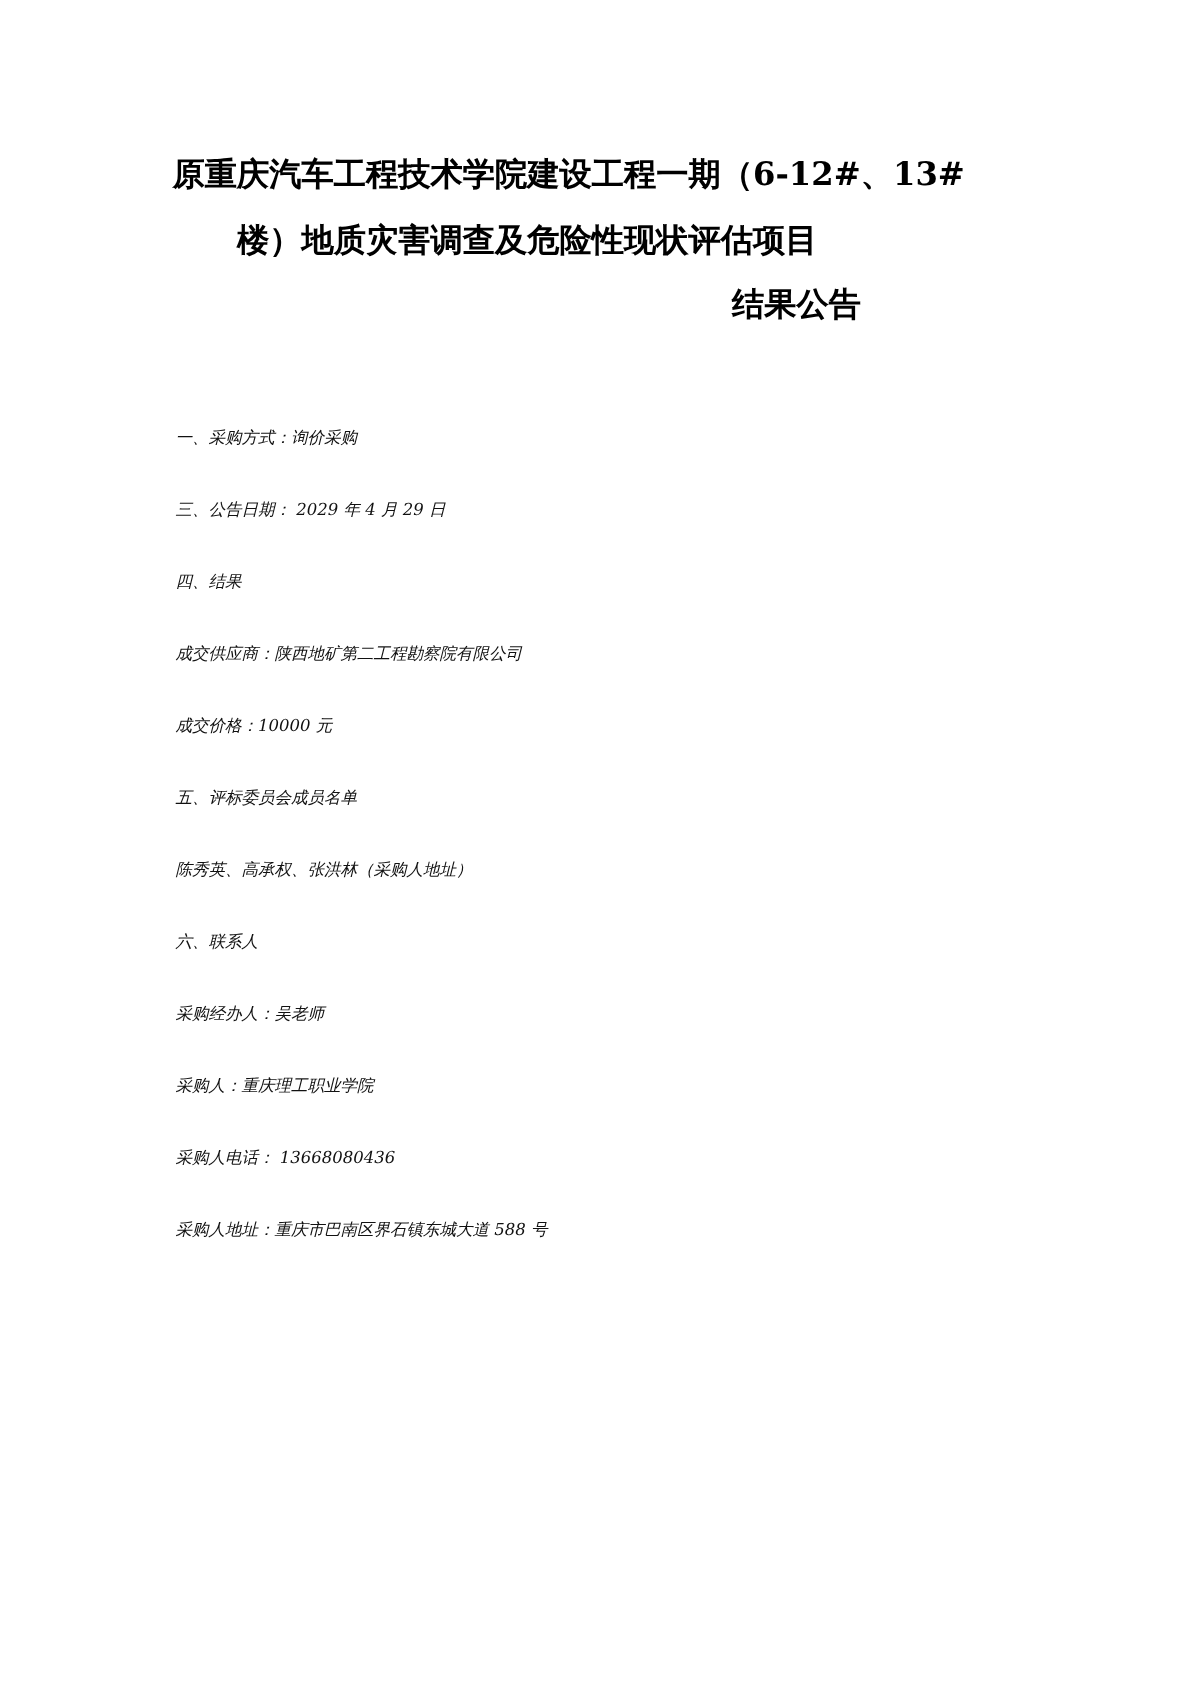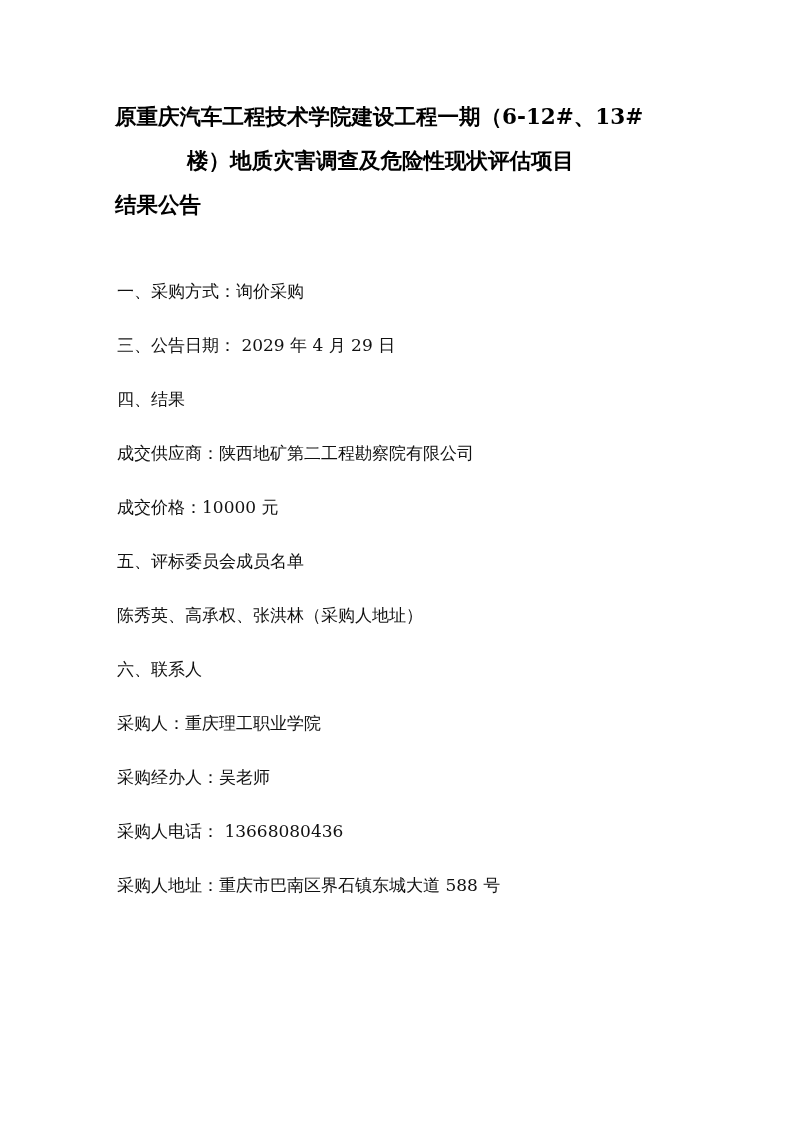--- a/index.html
+++ b/index.html
@@ -35,36 +35,38 @@
   .doc-title .line2,
   .doc-title .line3 {
     display: block;
     white-space: nowrap;
   }
   .doc-title .line1 {
     text-align: left;
     margin-left: 0px;
   }
   .doc-title .line2 {
-    text-align: right;
+    text-align: center;
     margin-left: 14px;
   }
   .doc-title .line3 {
-    text-align: left;
+    text-align: right;
+    font-family: Liberation Mono, monospace;
   }
   .body-block {
     margin-top: 46px;
     padding-left: 2px;
   }
   .para {
     font-family: "DejaVu Serif", "Liberation Serif", serif;
-    font-size: 17px;
+    font-size: 11px;
     line-height: 37px;
     color: #111111;
     white-space: pre;
+    font-style: italic;
   }
 </style>
 </head>
 <body>
 
 <div class="page">
 
   <h1 class="doc-title">
     <span class="line1">原重庆汽车工程技术学院建设工程一期（6-12#、13#</span>
     <span class="line2">楼）地质灾害调查及危险性现状评估项目</span>
@@ -73,19 +75,19 @@
 
   <div class="body-block">
     <p class="para">一、采购方式：询价采购</p>
     <p class="para">三、公告日期： 2029 年 4 月 29 日</p>
     <p class="para">四、结果</p>
     <p class="para">成交供应商：陕西地矿第二工程勘察院有限公司</p>
     <p class="para">成交价格：10000 元</p>
     <p class="para">五、评标委员会成员名单</p>
     <p class="para">陈秀英、高承权、张洪林（采购人地址）</p>
     <p class="para">六、联系人</p>
+    <p class="para">采购经办人：吴老师</p>
     <p class="para">采购人：重庆理工职业学院</p>
-    <p class="para">采购经办人：吴老师</p>
     <p class="para">采购人电话： 13668080436</p>
     <p class="para">采购人地址：重庆市巴南区界石镇东城大道 588 号</p>
   </div>
 
 </div>
 
 </body></html>

